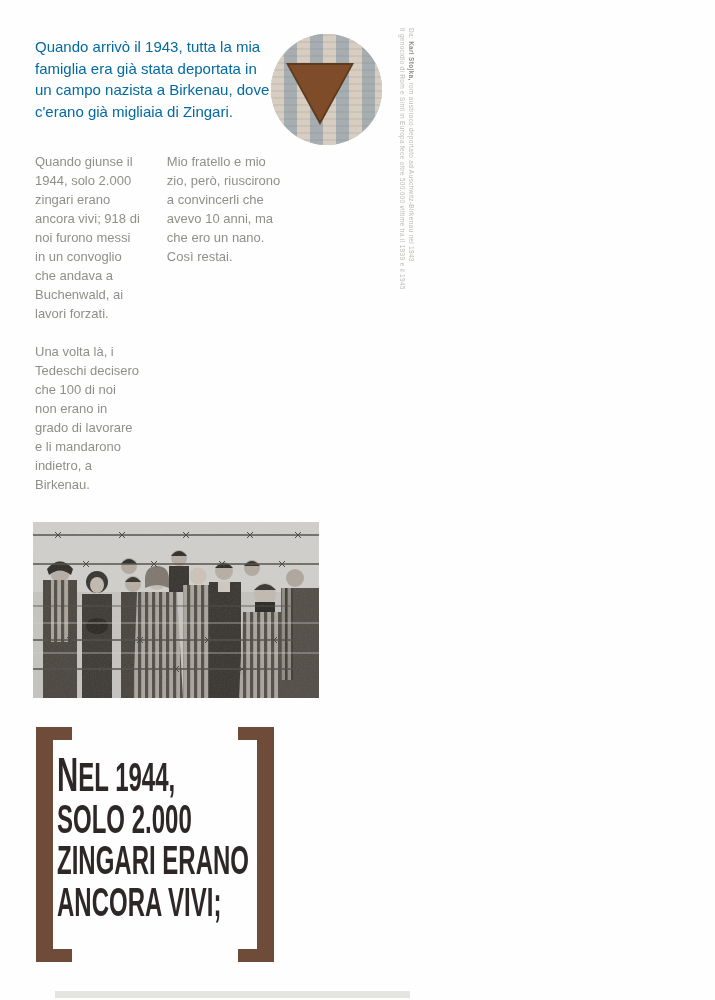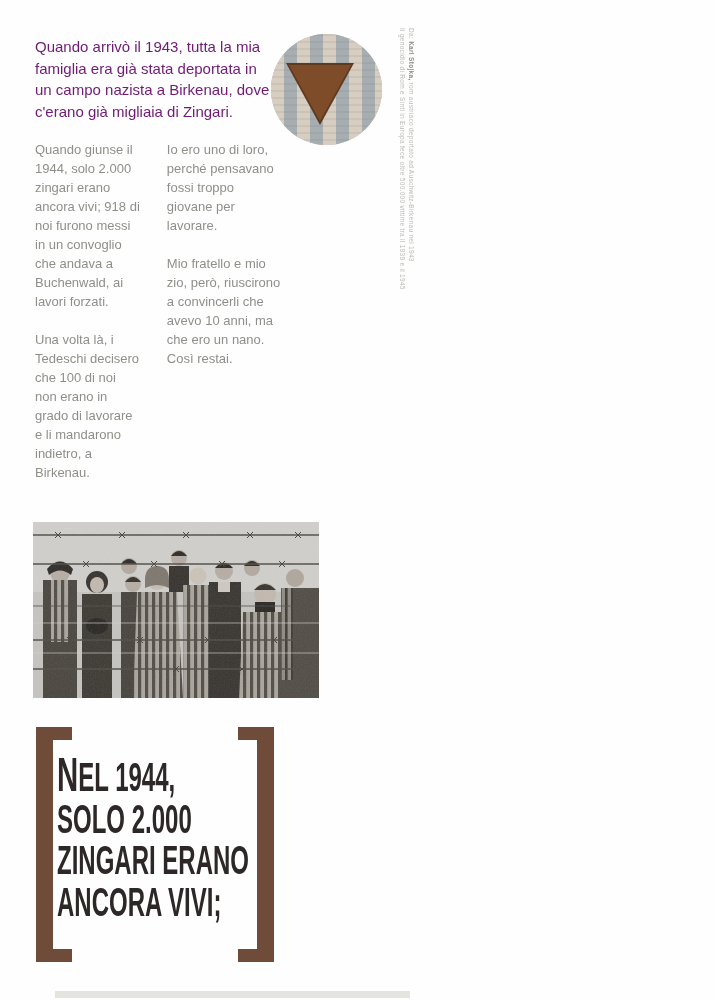--- a/index.html
+++ b/index.html
@@ -4,21 +4,21 @@
 <style>
   html,body{margin:0;padding:0;background:#ffffff;}
   .page{
     position:relative;width:715px;height:1000px;margin:0 auto;
     background:#fefefe;overflow:hidden;
     font-family:"Liberation Sans",sans-serif;
   }
   
   .intro{
     position:absolute;left:35px;top:36px;width:238px;margin:0;
-    font-size:15px;line-height:21.5px;color:#701a75;
+    font-size:15px;line-height:21.5px;color:#0369a1;
   }
   
   .badge{
     position:absolute;left:271px;top:34px;width:111px;height:111px;
     border-radius:50%;overflow:hidden;
     box-shadow:inset 0 0 6px rgba(60,55,50,.35), inset 0 0 1px rgba(60,55,50,.5);
   }
   .badge-stripes{
     position:absolute;inset:0;
     background:
@@ -36,21 +36,21 @@
     border-top:56px solid #7e4c29;
   }
   
   .vcaption{
     position:absolute;left:396px;top:28px;height:286px;width:20px;
     writing-mode:vertical-rl;
     font-size:6.5px;line-height:9px;letter-spacing:.3px;color:#b9b9b4;
   }
   .vcaption b{color:#8e8e88;}
   
-  .cols{position:absolute;left:35px;top:140px;width:248px;display:flex;gap:26px;}
+  .cols{position:absolute;left:35px;top:152px;width:248px;display:flex;gap:26px;}
   .col{width:113px;}
   .col.right{width:124px;}
   .col p{margin:0 0 19px 0;font-size:13px;line-height:19px;color:#8f8f8a;}
   
   .photo{position:absolute;left:33px;top:522px;width:286px;height:176px;margin:0;}
   .photo svg{display:block;}
   
   .bracket{position:absolute;top:727px;height:235px;width:36px;box-sizing:border-box;
     border:0 solid #6f4c3a;}
   .bracket.left{left:36px;border-left-width:17px;border-top-width:13px;border-bottom-width:13px;}
@@ -82,21 +82,20 @@
     <div><span>Da: </span><b>Karl Stojka,</b><span> rom austriaco deportato ad Auschwitz-Birkenau nel 1943</span></div>
     <div>Il genocidio di Rom e Sinti in Europa fece oltre 500.000 vittime tra il 1939 e il 1945</div>
   </div>
 
   <div class="cols">
     <div class="col">
       <p>Quando giunse il 1944, solo 2.000 zingari erano ancora vivi; 918 di noi furono messi in un convoglio che andava a Buchenwald, ai lavori forzati.</p>
       <p>Una volta là, i Tedeschi decisero che 100 di noi non erano in grado di lavorare e li mandarono indietro, a Birkenau.</p>
     </div>
     <div class="col right">
-      <p>Io ero uno di loro, perché pensavano fossi troppo giovane per lavorare.</p>
       <p>Mio fratello e mio zio, però, riuscirono a convincerli che avevo 10 anni, ma che ero un nano. Così restai.</p>
     </div>
   </div>
 
   <figure class="photo">
     <svg viewBox="0 0 286 176" width="286" height="176" preserveAspectRatio="none">
       <defs>
         <pattern id="st" patternUnits="userSpaceOnUse" width="7" height="7">
           <rect width="7" height="7" fill="#aaa59c"></rect>
             <rect width="3.2" height="7" fill="#4e4a44"></rect>

